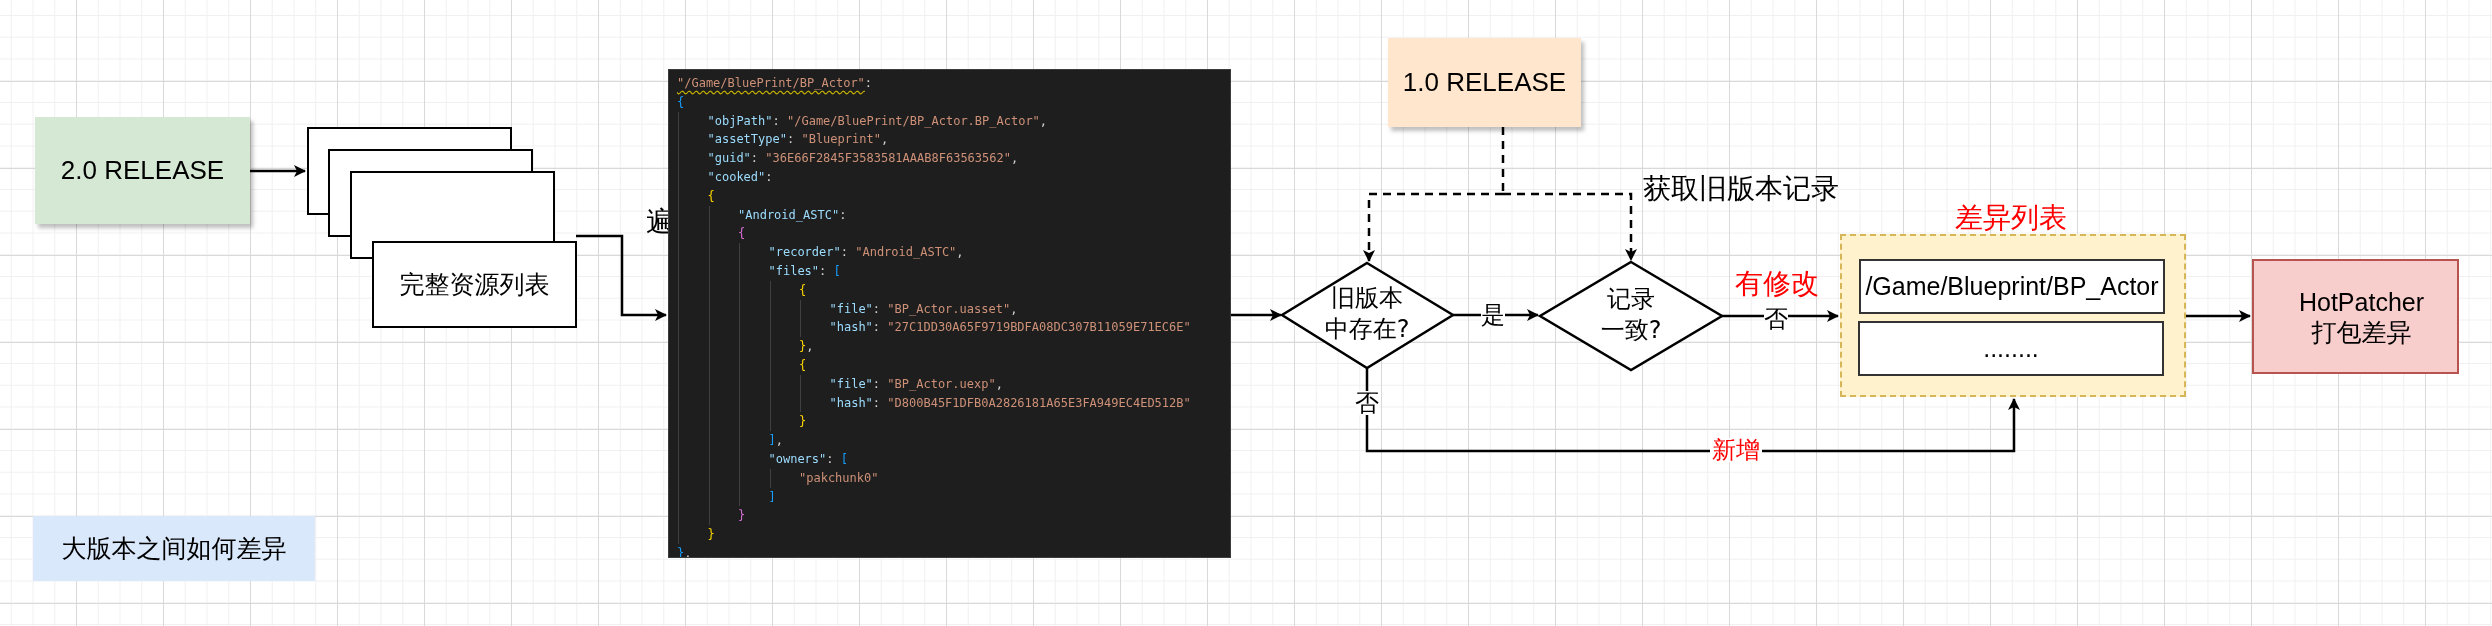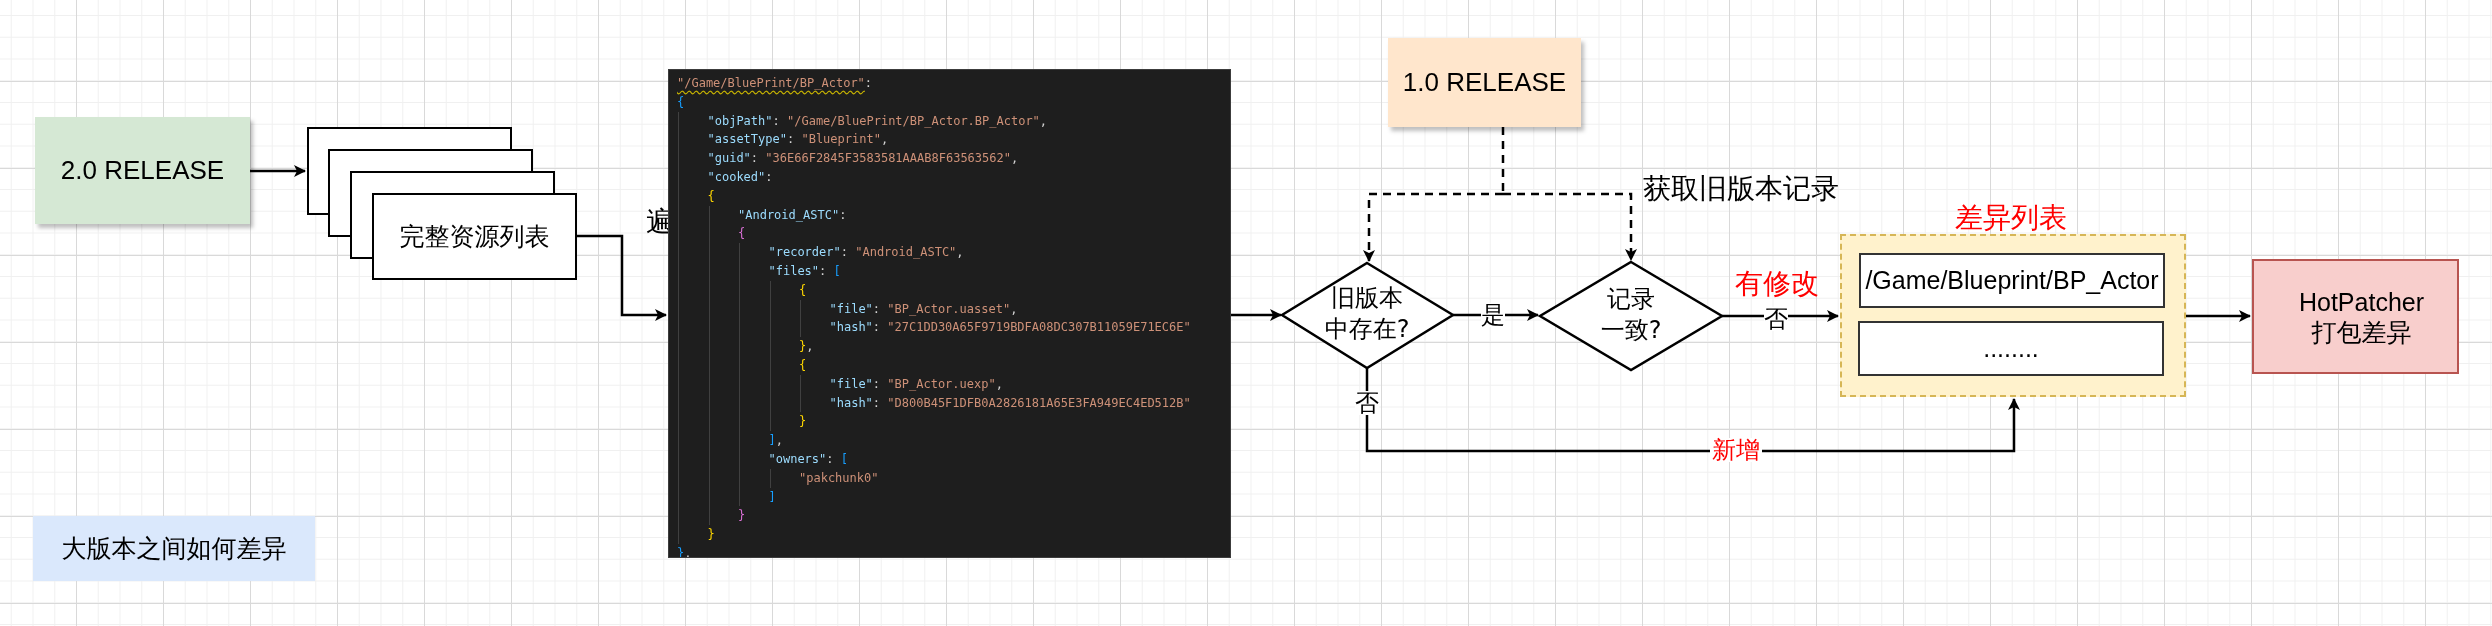--- a/index.html
+++ b/index.html
@@ -15,21 +15,21 @@
     background-position: 76px 81px, 76px 81px, 10.75px 15px, 10.75px 15px;
     font-family: "DejaVu Sans", sans-serif;
   }
   .abs { position:absolute; box-sizing:border-box; }
   .center { display:flex; align-items:center; justify-content:center; text-align:center; }
   .release-2 { left:35px; top:117px; width:215px; height:107px; background:#d5e8d4; box-shadow:3px 4px 4px rgba(0,0,0,0.25);
     font-family:"Liberation Sans", sans-serif; font-size:26px; color:#000; }
   .release-1 { left:1388px; top:38px; width:193px; height:89px; background:#ffe6cc; box-shadow:3px 4px 4px rgba(0,0,0,0.25);
     font-family:"Liberation Sans", sans-serif; font-size:26px; color:#000; }
   .stack { background:#fff; border:2.5px solid #000; }
-  .stack-front { font-size:25px; color:#000; }
+  .stack-front { font-size:25px; color:#000;margin-top:48px; }
   .note { left:33px; top:516px; width:282px; height:65px; background:#dae8fc; font-size:25px; color:#000;font-family:Liberation Mono, monospace; }
   .code-panel { left:668px; top:69px; width:563px; height:489px; background:#1e1e1e; border:1px solid #3c3c3c;
     font-family:"DejaVu Sans Mono", monospace; font-size:12px; overflow:hidden; }
   .code-line { position:absolute; left:8px; height:18.8px; line-height:18.8px; white-space:pre; }
   .guide { position:absolute; width:1px; background:#404040; }
   .k { color:#9cdcfe; }
   .s { color:#ce9178; }
   .p { color:#d4d4d4; }
   .b1 { color:#179fff; }
   .b2 { color:#ffd700; }
@@ -148,21 +148,21 @@
 
 <div class="abs lbl" style="left:1481px;top:303px;">是</div>
 <div class="abs lbl" style="left:1355px;top:391px;">否</div>
 <div class="abs lbl" style="left:1764px;top:307px;">否</div>
 <div class="abs lbl-plain red" style="left:1735px;top:270px;">有修改</div>
 <div class="abs lbl red" style="left:1710px;top:438px;padding:0 2px;">新增</div>
 
 <div class="abs lbl-plain red" style="left:1955px;top:204px;">差异列表</div>
 
 <div class="abs diff-container"></div>
-<div class="abs center diff-item" style="left:1859px;top:253px;width:306px;height:55px;">
+<div class="abs center diff-item" style="left:1859px;top:259px;width:306px;height:55px;">
   <span>/Game/Blueprint/BP_Actor</span>
 </div>
 <div class="abs center diff-item" style="left:1858px;top:321px;width:306px;height:55px;">
   <span>........</span>
 </div>
 
 <div class="abs center hotpatcher" style="flex-direction:column;padding-left:12px;">
   <div>HotPatcher</div>
   <div>打包差异</div>
 </div>

